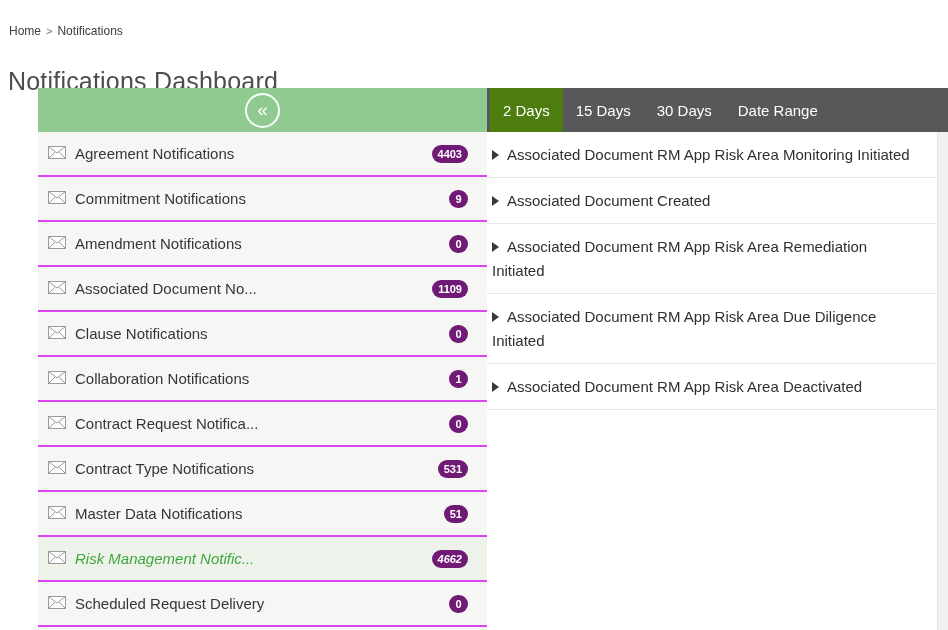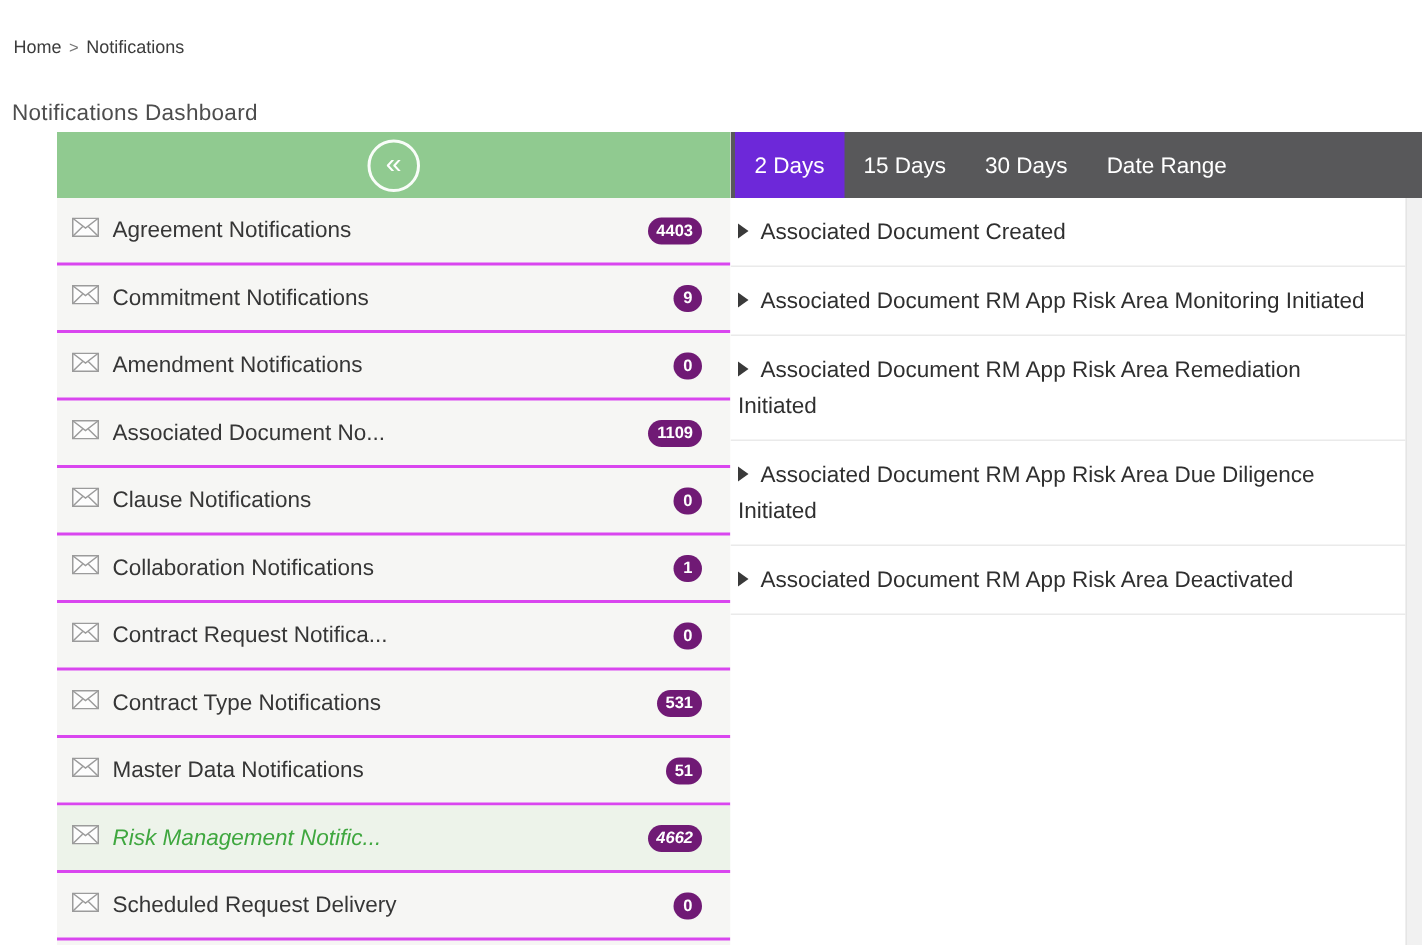--- a/index.html
+++ b/index.html
@@ -11,21 +11,21 @@
     color:#333;
     position:relative;
   }
 
   
   .breadcrumb { padding:24px 0 0 9px; font-size:12px; color:#3c3c3c; }
   .breadcrumb .crumb { cursor:pointer; }
   .breadcrumb .sep { color:#777; margin:0 5px; font-size:11px; }
 
   
-  .page-title { margin:29px 0 0 8px; font-size:15px; font-weight:400; color:#4d4d4d; letter-spacing:0.2px; }
+  .page-title { margin:29px 0 0 8px; font-size:25px; font-weight:400; color:#4d4d4d; letter-spacing:0.2px; }
 
   
   .panel { position:absolute; left:38px; top:88px; right:0; bottom:0; display:flex; }
 
   
   .sidebar { width:449px; background:#f6f6f4; display:flex; flex-direction:column; overflow:hidden; }
   .sidebar-header { height:44px; flex:0 0 44px; background:#90ca90; display:flex; align-items:center; justify-content:center; }
   .collapse-btn {
     width:35px; height:35px; border:2px solid rgba(255,255,255,0.95); border-radius:50%;
     color:#fff; display:flex; align-items:center; justify-content:center;
@@ -41,21 +41,21 @@
     background:#701a75; color:#fff; font-size:11px; font-weight:bold;
     border-radius:10px; padding:3px 6px; min-width:19px; text-align:center; line-height:12px;
   }
   .side-item.selected { background:#edf3ea;font-style:italic; }
   .side-item.selected .lbl { color:#3fa73f; }
 
   
   .main { flex:1; background:#fff; display:flex; flex-direction:column; position:relative; overflow:hidden; }
   .tabbar { height:44px; flex:0 0 44px; background:#58585a; display:flex; align-items:stretch; padding-left:3px; }
   .tab { color:#fff; font-size:15px; display:flex; align-items:center; padding:0 13px; cursor:pointer; white-space:nowrap; }
-  .tab.active { background:#6d28d9; }
+  .tab.active { background:#4d7c0f; }
 
   .list { flex:1; margin-right:11px; }
   .list-item {
     border-bottom:1px solid #eaeaea; padding:11px 14px 10px 5px;
     font-size:15px; line-height:24px; color:#2f2f2f; cursor:pointer;
   }
   .tri {
     display:inline-block; width:0; height:0;
     border-left:7px solid #3a3a3a; border-top:5px solid transparent; border-bottom:5px solid transparent;
     margin-right:8px;
@@ -175,22 +175,22 @@
 
   <div class="main">
     <div class="tabbar">
       <div class="tab active">2 Days</div>
       <div class="tab">15 Days</div>
       <div class="tab">30 Days</div>
       <div class="tab">Date Range</div>
     </div>
 
     <div class="list">
+      <div class="list-item"><span class="tri"></span><span>Associated Document RM App Risk Area Monitoring Initiated</span></div>
       <div class="list-item"><span class="tri"></span><span>Associated Document Created</span></div>
-      <div class="list-item"><span class="tri"></span><span>Associated Document RM App Risk Area Monitoring Initiated</span></div>
       <div class="list-item"><span class="tri"></span><span>Associated Document RM App Risk Area Remediation Initiated</span></div>
       <div class="list-item"><span class="tri"></span><span>Associated Document RM App Risk Area Due Diligence Initiated</span></div>
       <div class="list-item"><span class="tri"></span><span>Associated Document RM App Risk Area Deactivated</span></div>
     </div>
 
     <div class="scroll-track"></div>
   </div>
 
 </div>
 

